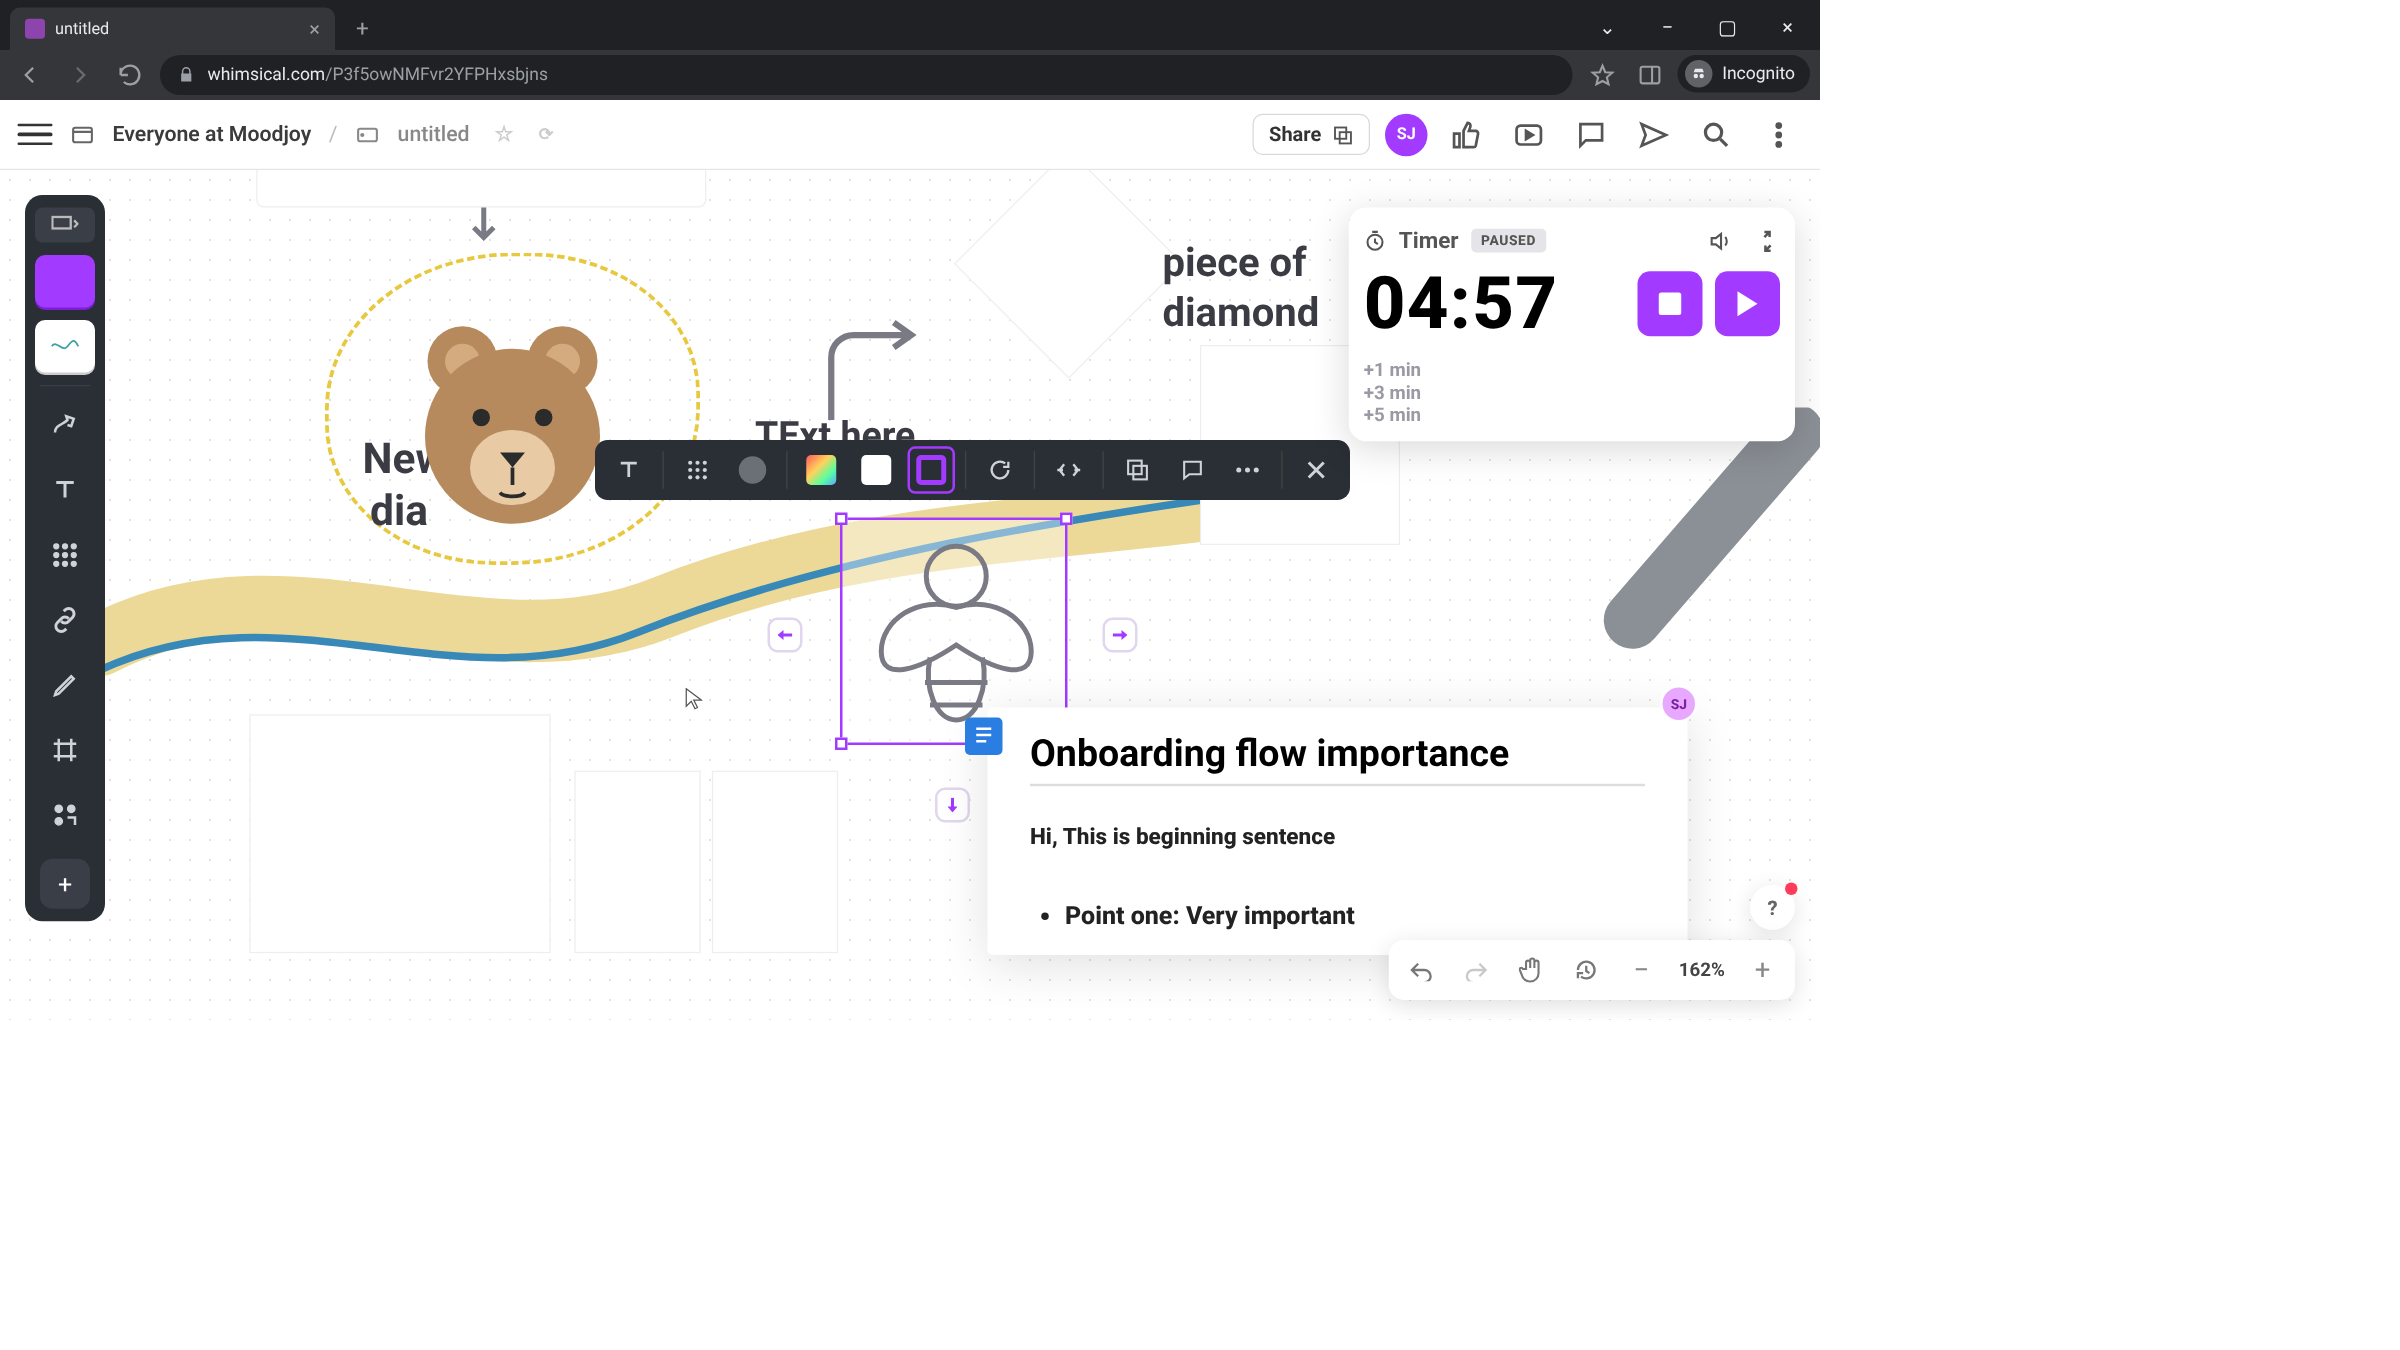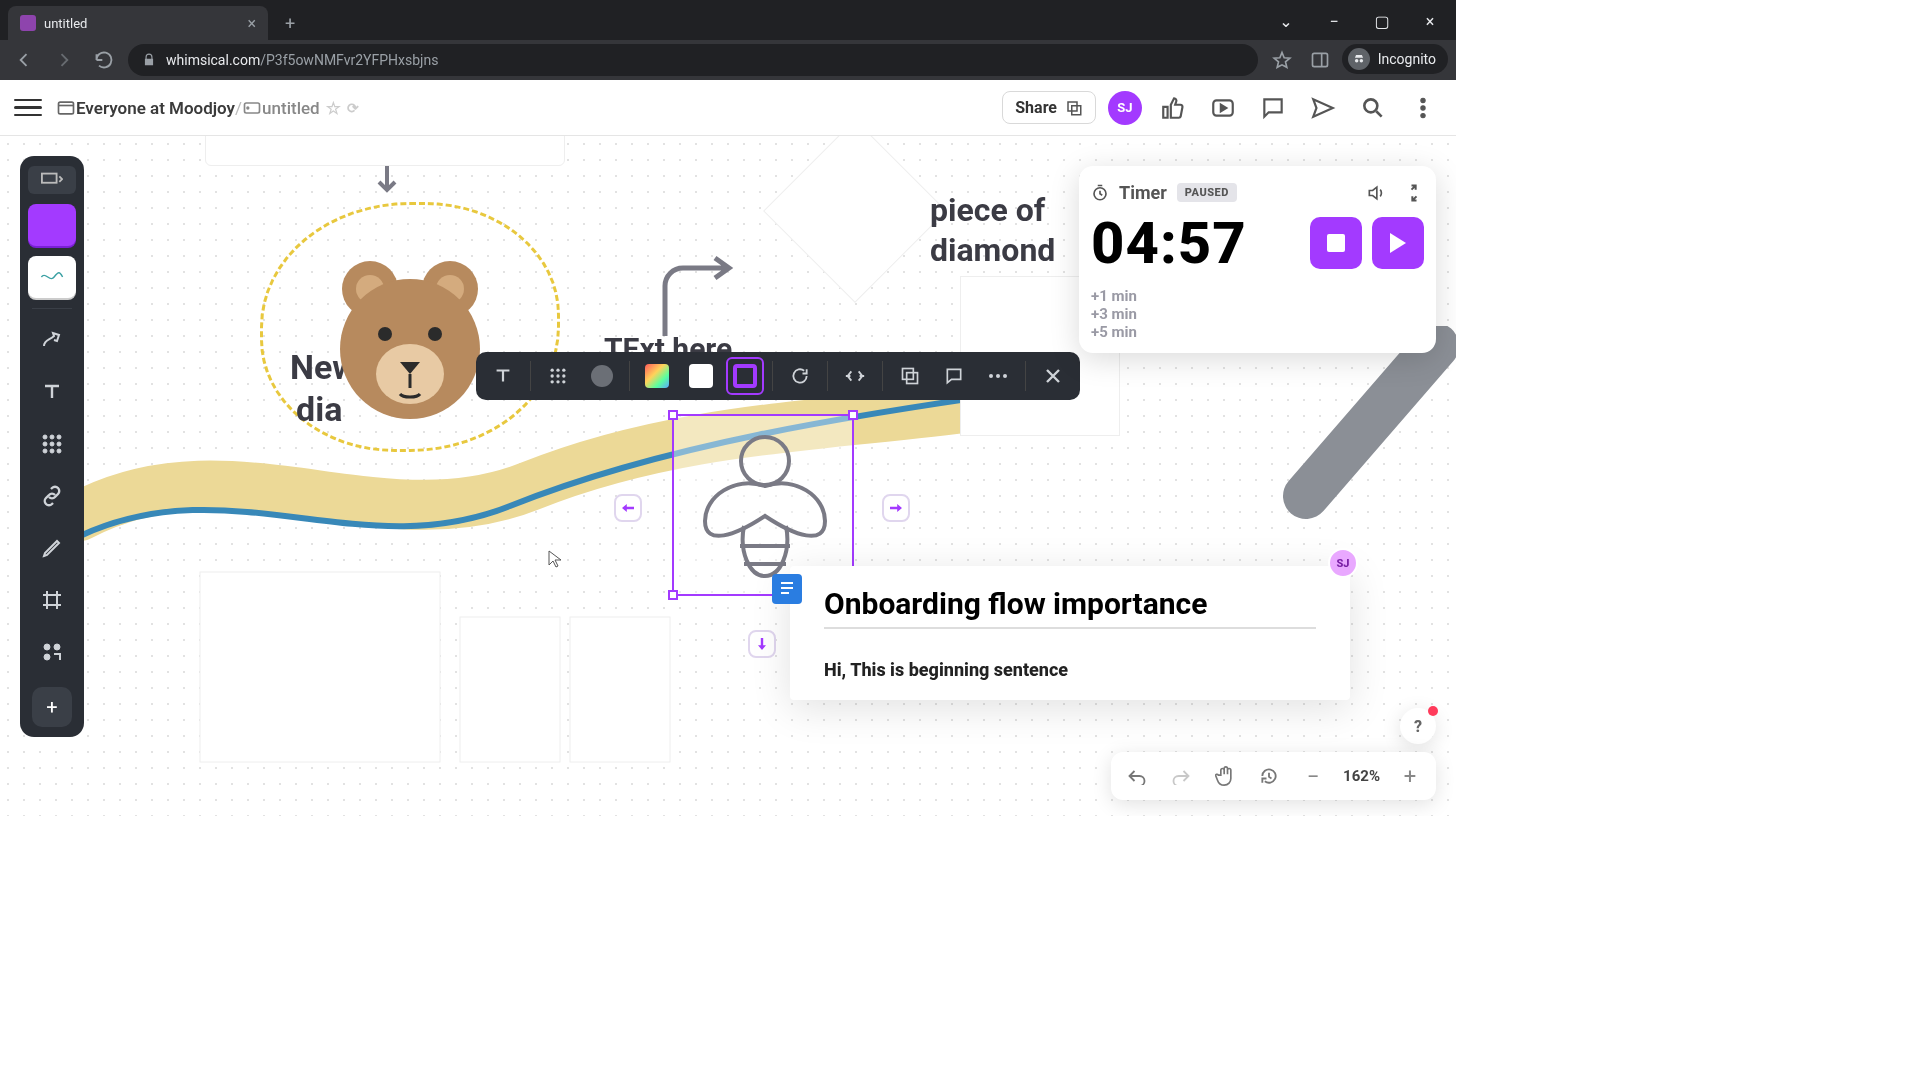--- a/index.html
+++ b/index.html
@@ -22,21 +22,21 @@
   .url-field .lock { width: 14px; height: 14px; }
   .url-field .domain { color: #e8eaed; }
   .addr-right { display: flex; align-items: flex-start; gap: 6px; }
   .incog { display: flex; align-items: center; gap: 8px; color: #e8eaed; font-size: 14px; background: #202124; border-radius: 16px; padding: 4px 12px 4px 6px; }
   .incog .glyph { width: 22px; height: 22px; background: #5f6368; border-radius: 50%; display:flex; align-items:center; justify-content:center; }
 
   
   .app-header { height: 56px; border-bottom: 1px solid #e5e5e5; display: flex; align-items: center; padding: 0 14px; gap: 14px; background: #fff; }
   .hamburger { width: 28px; height: 28px; cursor: pointer; display: flex; flex-direction: column; justify-content: center; gap: 5px; }
   .hamburger span { height: 2.5px; background: #333; border-radius: 2px; }
-  .bc { display: flex; align-items: center; gap: 0; color: #3b3b3b; font-size: 17px; font-weight: 600; }
+  .bc { display: flex; align-items: center; gap: 14px; color: #3b3b3b; font-size: 17px; font-weight: 600; }
   .bc .ico { width: 20px; height: 20px; }
   .bc .sep { color: #bbb; font-weight: 400; }
   .bc .doc { color: #888; font-weight: 500; }
   .star { color: #ccc; margin-left: 6px; cursor: pointer; }
   .hdr-right { margin-left: auto; display: flex; align-items: center; gap: 12px; }
   .share-btn { display: flex; align-items: center; gap: 8px; border: 1px solid #d9d9d9; border-radius: 8px; padding: 6px 12px; font-weight: 700; color: #333; cursor: pointer; }
   .avatar { width: 34px; height: 34px; border-radius: 50%; background: #a33aff; color: #fff; font-size: 13px; font-weight: 700; display: flex; align-items: center; justify-content: center; }
   .hdr-ico { width: 38px; height: 38px; display: flex; align-items: center; justify-content: center; color: #555; cursor: pointer; }
   .hdr-ico svg { width: 26px; height: 26px; stroke: #555; }
 
@@ -489,20 +489,23 @@
   <div class="doc-card" style="left:790px; top:430px; width:560px;">
     <div class="doc-ico">
       <svg width="16" height="18" viewBox="0 0 16 18" fill="#fff">
           <rect x="2" y="2" width="12" height="2"></rect>
           <rect x="2" y="7" width="12" height="2"></rect>
           <rect x="2" y="12" width="8" height="2"></rect>
         </svg>
     </div>
     <h2>Onboarding flow importance</h2>
     <div class="body">Hi, This is beginning sentence</div>
+    <ul>
+        <li>Point one: Very important</li>
+      </ul>
     <div class="cursor-badge" style="right:-8px; top:-18px;">
         <span>SJ</span>
       </div>
   </div>
 
   <div class="help">?<div class="reddot"></div></div>
   <div class="br-ctrls">
     <div class="b">
         <svg width="20" height="18" viewBox="0 0 24 20" fill="none" stroke="#777" stroke-width="2.2">
           <path d="M9 4L3 10l6 6M3 10h12a6 6 0 0 1 0 12"></path>

